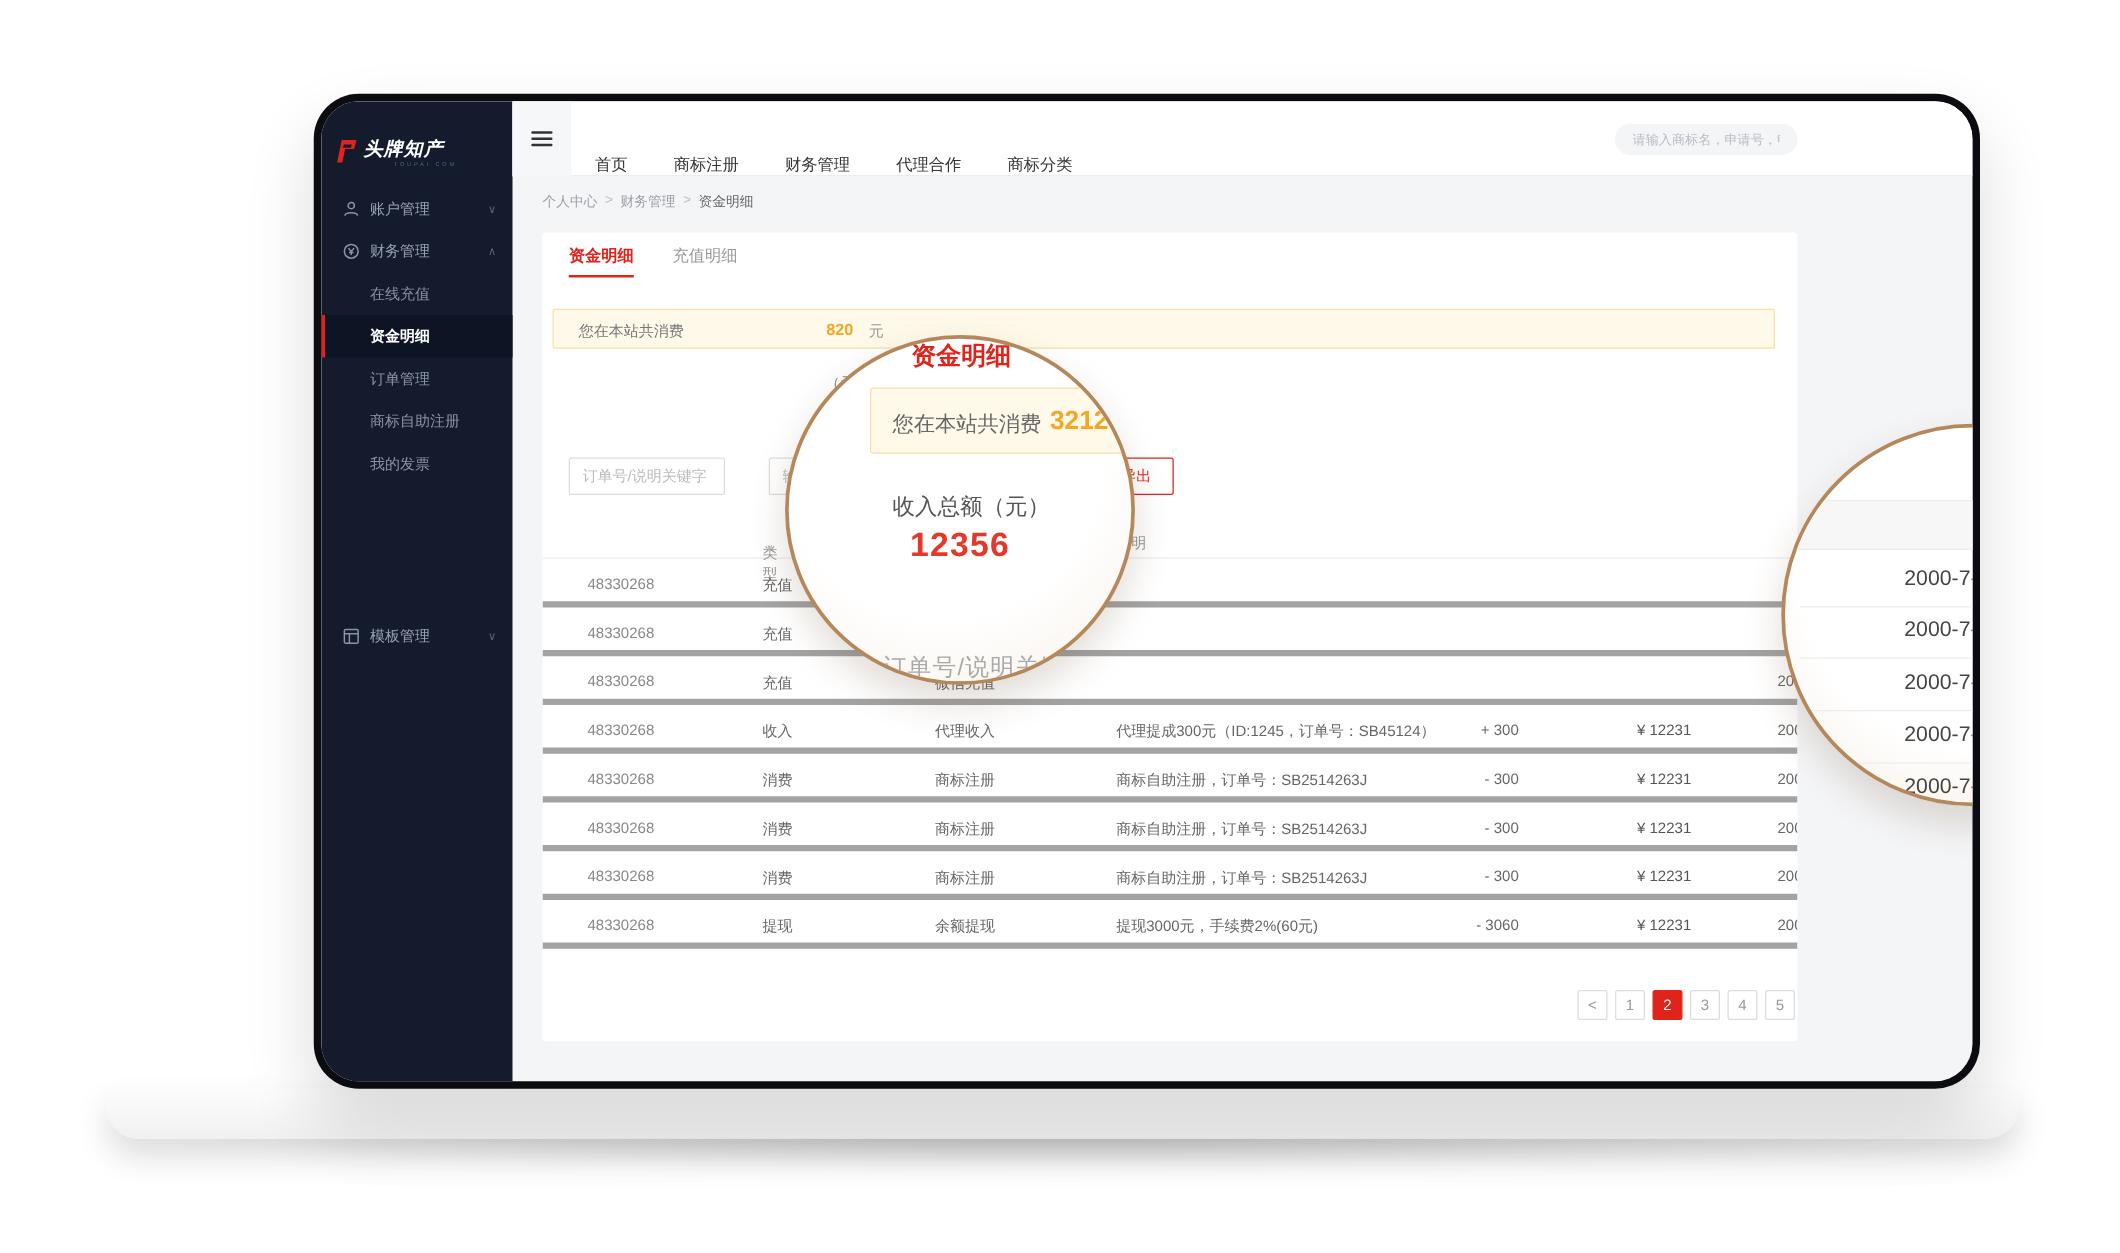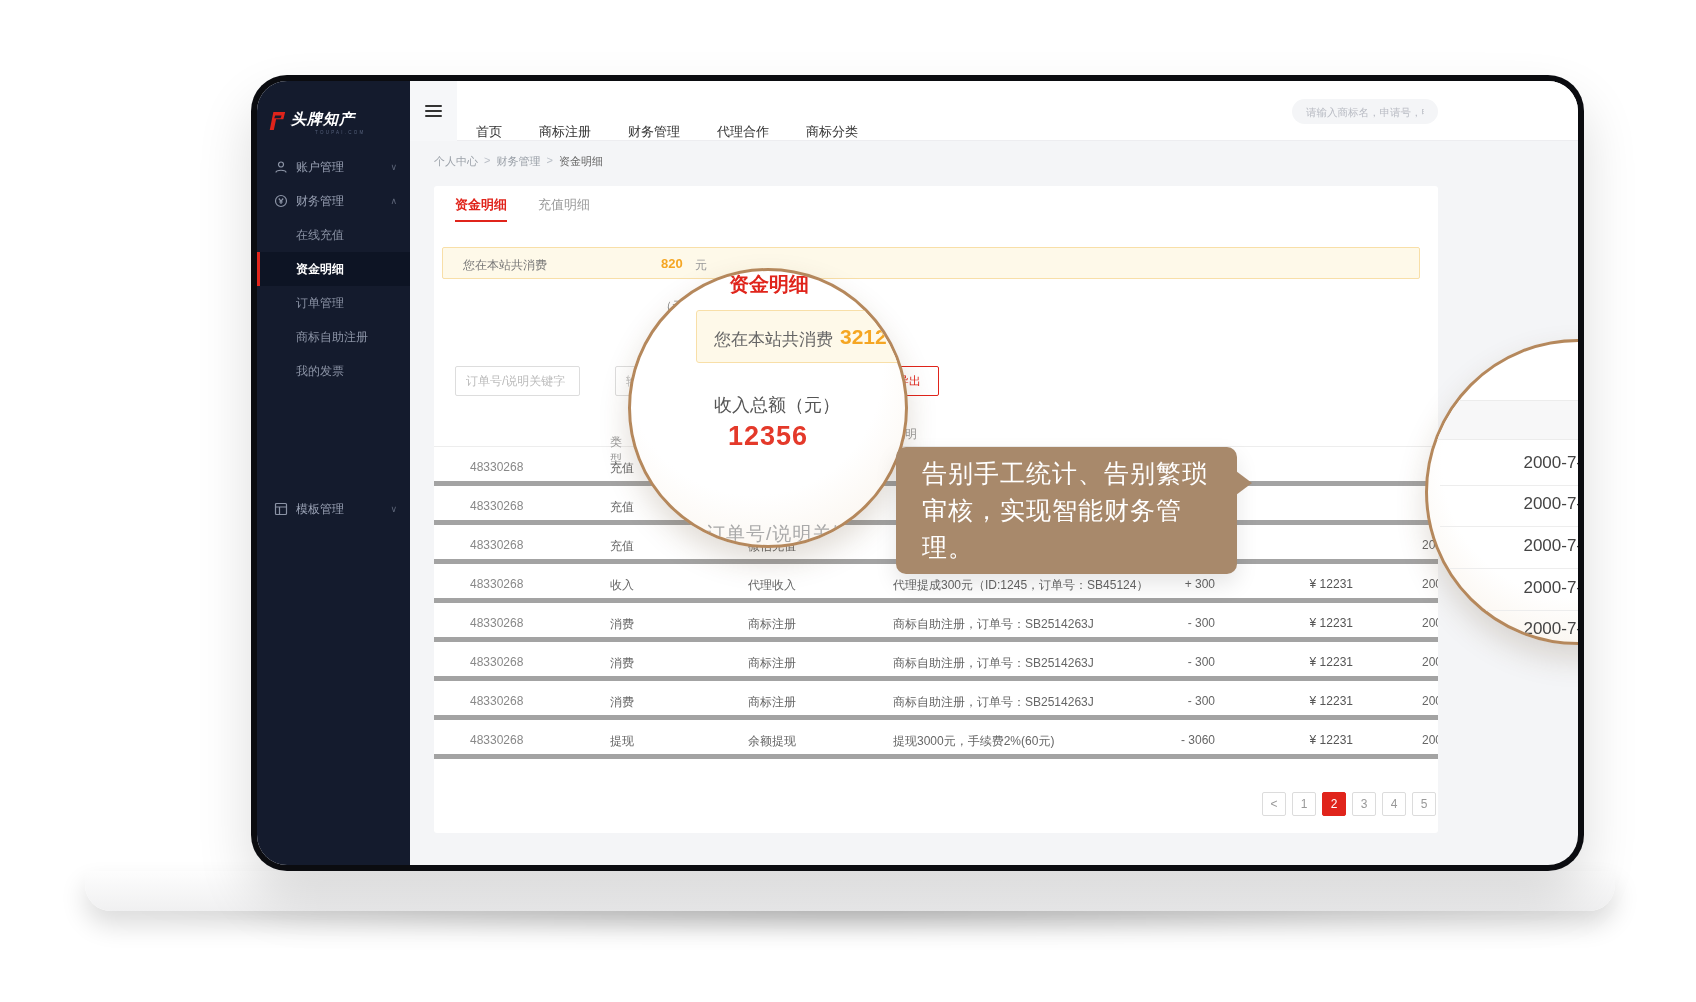--- a/index.html
+++ b/index.html
@@ -347,16 +347,13 @@
             <div class="mag-sep" style="top: 226px;"></div>
             <div class="mag-time" style="top: 236px;">2000-7-27 11:58:03</div>
             <div class="mag-sep" style="top: 268px;"></div>
             <div class="mag-time" style="top: 277px;">2000-7-27 11:58:03</div>
           </div>
       </div>
 
     </div>
   </div>
 
-  <div class="tip tip-right">告别手工统计、告别繁琐
-审核，实现智能财务管
-理。</div>
 </div>
 
 </body></html>

